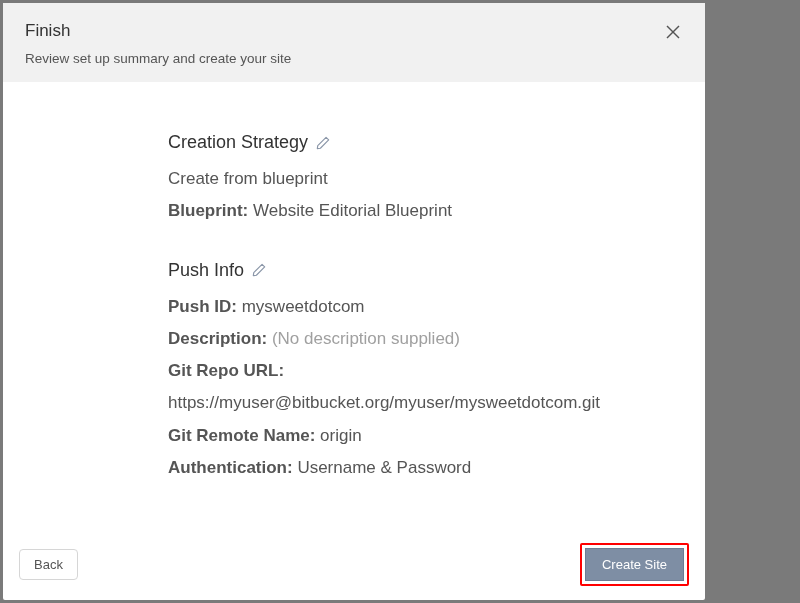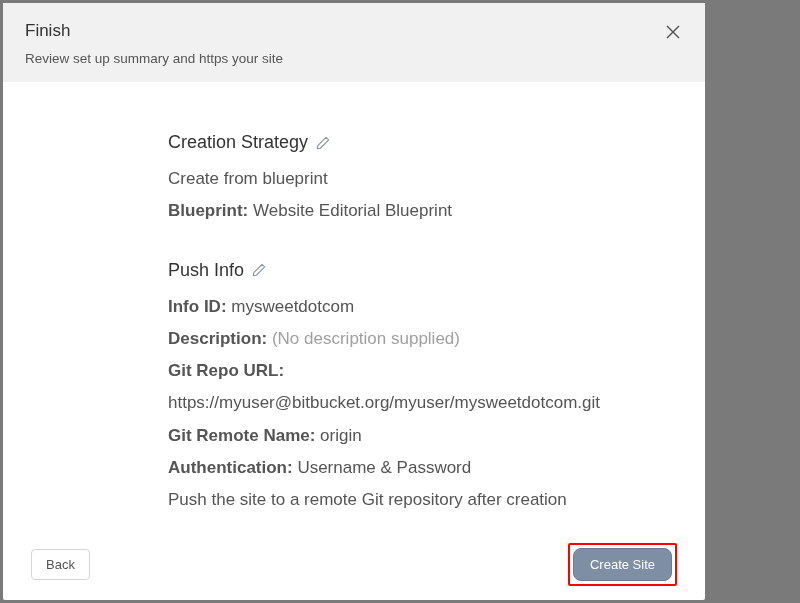--- a/index.html
+++ b/index.html
@@ -96,21 +96,21 @@
       margin-top: 15px;
     }
     .row .value {
       font-weight: 400;
       color: #555;
     }
     .row .value-muted {
       color: #a0a0a0;
     }
     .footer {
-      padding: 14px 28px;
+      padding: 14px 16px;
       display: flex;
       justify-content: space-between;
       align-items: center;
     }
     .btn-back {
       background: #ffffff;
       border: 1px solid #d6d6d6;
       border-radius: 4px;
       padding: 7px 14px;
       font-size: 13px;
@@ -118,34 +118,34 @@
       cursor: pointer;
     }
     .btn-create-wrap {
       border: 2px solid #ff0000;
       padding: 3px;
       border-radius: 2px;
     }
     .btn-create {
       background: #7e8ea4;
       border: 1px solid #6c7c93;
-      border-radius: 8px;
+      border-radius: 0;
       padding: 8px 16px;
       font-size: 13px;
       color: #ffffff;
       cursor: pointer;
     }
   </style>
 </head>
 <body>
 
 <div class="dialog">
   <div class="header">
     <div class="header-title">Finish</div>
-    <div class="header-subtitle">Review set up summary and https your site</div>
+    <div class="header-subtitle">Review set up summary and create your site</div>
     <button class="close-btn">
       <span>
         <svg viewBox="0 0 14 14">
             <line x1="1" y1="1" x2="13" y2="13" stroke="#555" stroke-width="1.4"></line>
             <line x1="13" y1="1" x2="1" y2="13" stroke="#555" stroke-width="1.4"></line>
           </svg>
       </span>
     </button>
   </div>
 
@@ -172,41 +172,38 @@
     <div class="section">
       <div class="section-heading">
         <span>Push Info</span>
         <span class="edit-icon">
           <svg viewBox="0 0 16 16">
               <path d="M11.5 1.5 L14.5 4.5 L5 14 L1.5 14.5 L2 11 Z" fill="none" stroke="#8a96a8" stroke-width="1.3" stroke-linejoin="round"></path>
             </svg>
         </span>
       </div>
       <div class="row">
-        <span class="label">Info ID:</span>
+        <span class="label">Push ID:</span>
         <span class="value">mysweetdotcom</span>
       </div>
       <div class="row">
         <span class="label">Description:</span>
         <span class="value value-muted">(No description supplied)</span>
       </div>
       <div class="row">
         <span class="label">Git Repo URL:</span>
         <span class="value">https://myuser@bitbucket.org/myuser/mysweetdotcom.git</span>
       </div>
       <div class="row">
         <span class="label">Git Remote Name:</span>
         <span class="value">origin</span>
       </div>
       <div class="row">
         <span class="label">Authentication:</span>
         <span class="value">Username &amp; Password</span>
-      </div>
-      <div class="row">
-        <span class="value">Push the site to a remote Git repository after creation</span>
       </div>
     </div>
 
   </div>
 
   <div class="footer">
     <button class="btn-back">Back</button>
     <div class="btn-create-wrap">
       <button class="btn-create">Create Site</button>
     </div>

